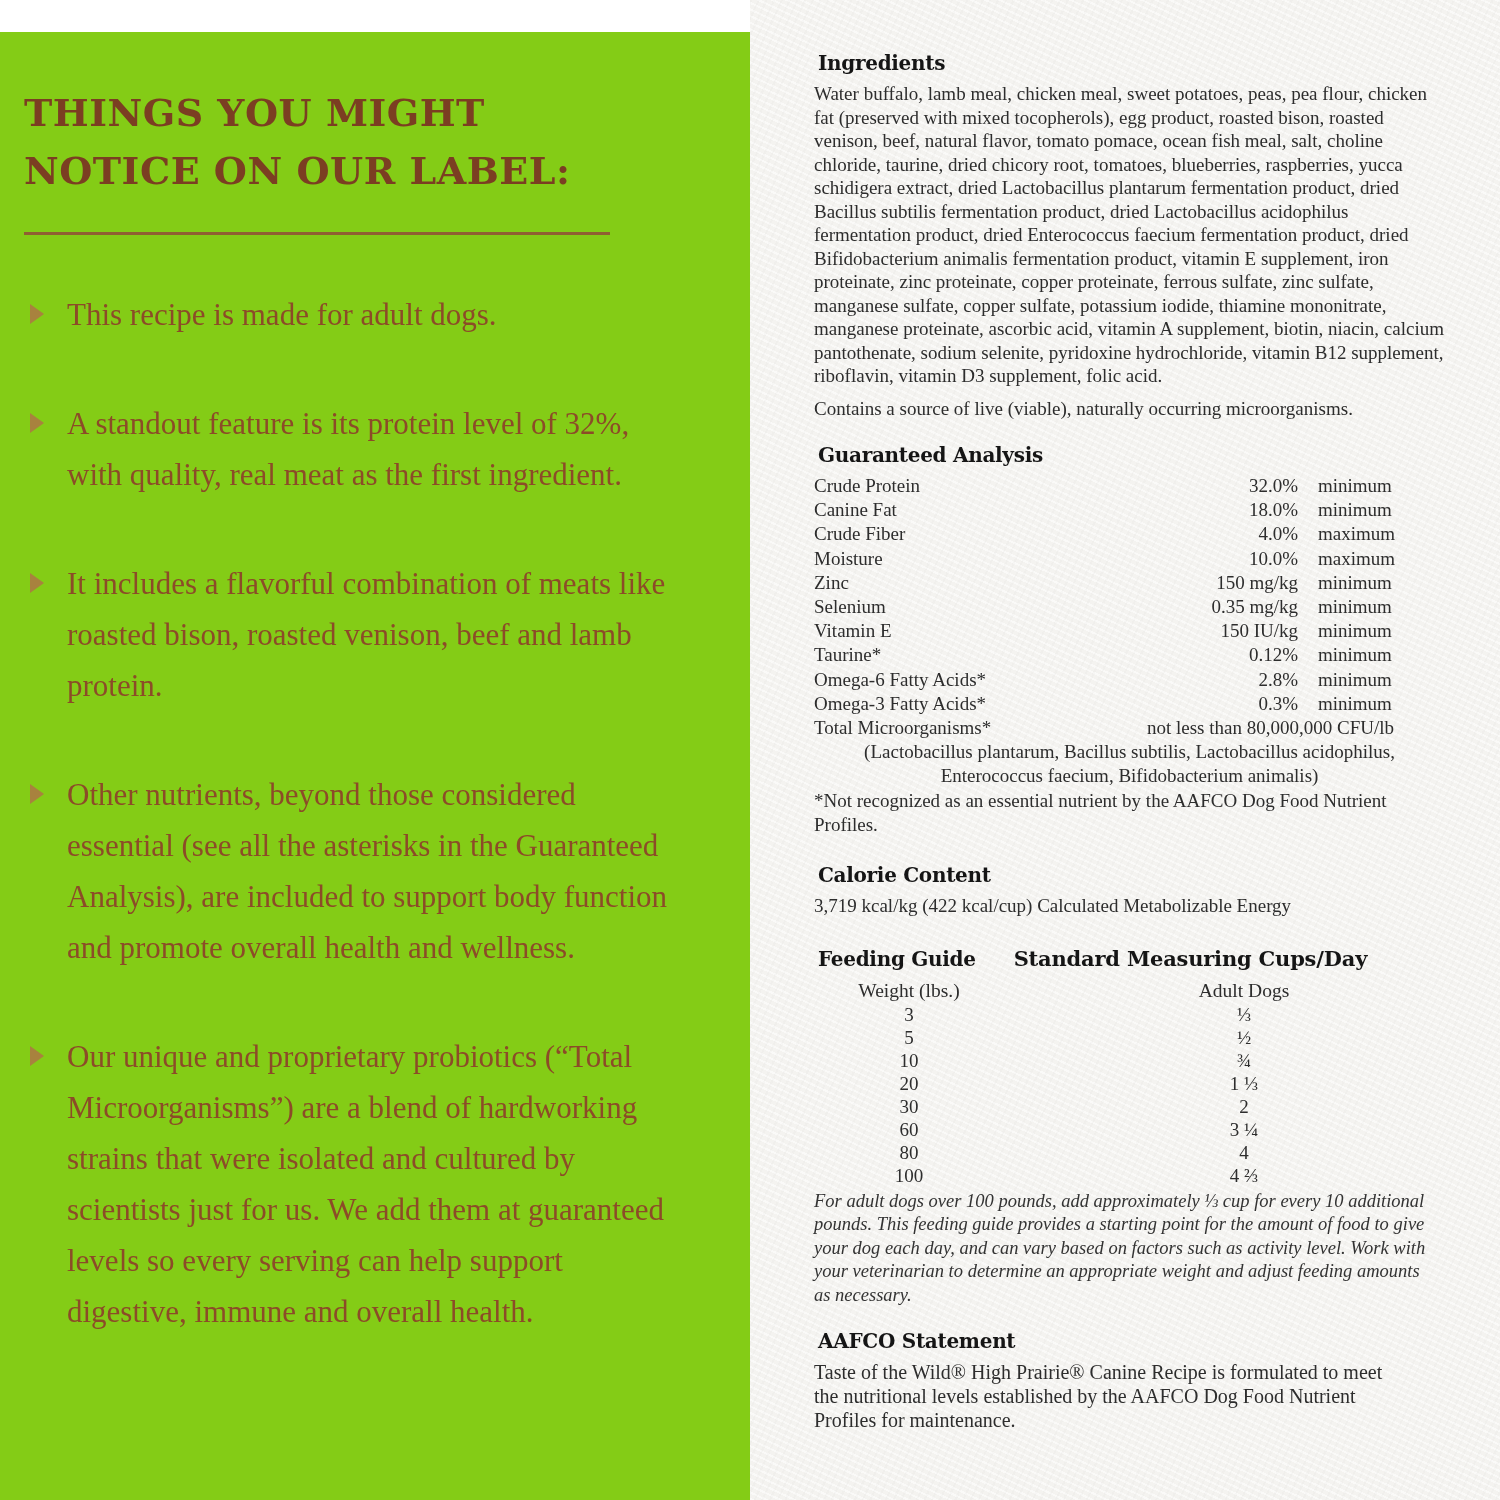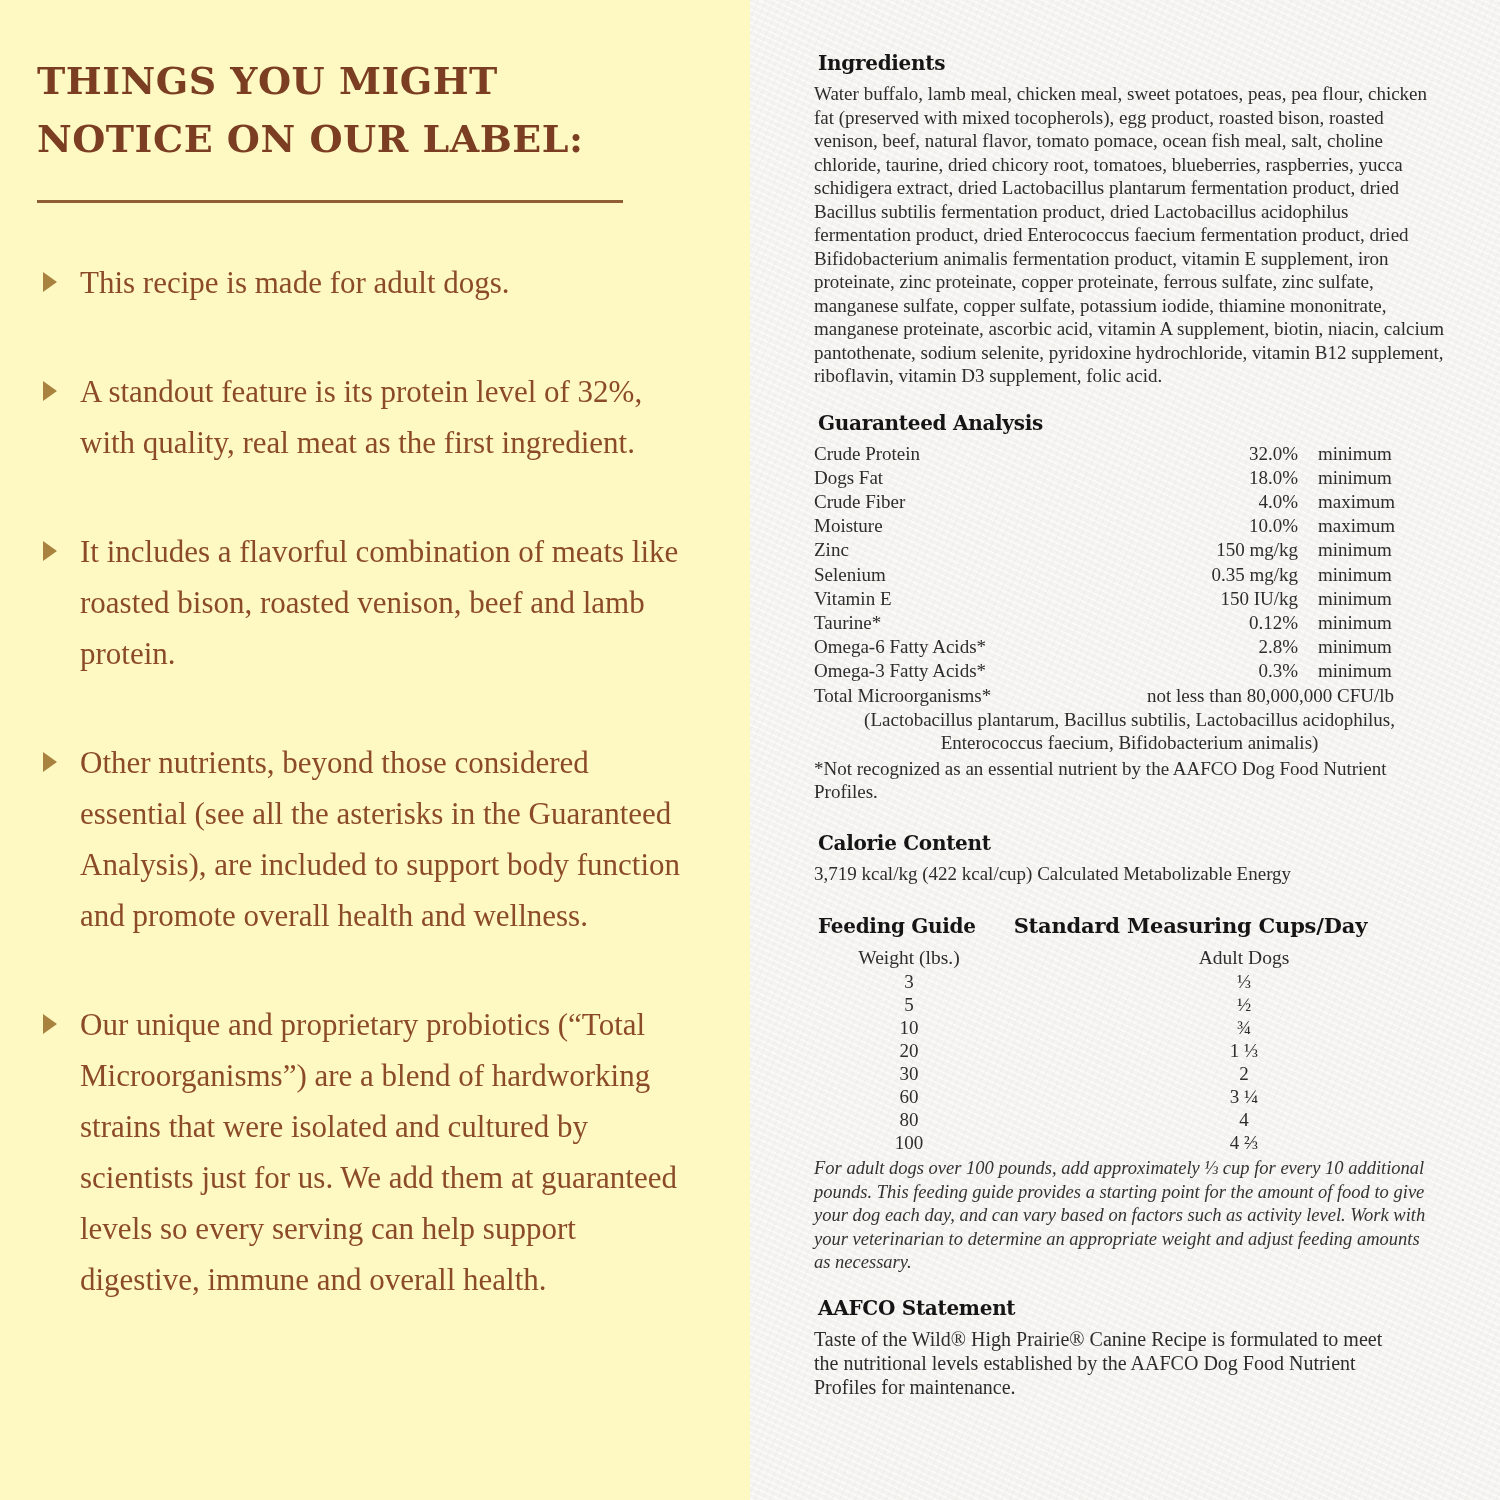--- a/index.html
+++ b/index.html
@@ -2,22 +2,23 @@
 <html><head>
 <meta charset="utf-8">
 <style>
   html,body{margin:0;padding:0;}
   body{width:1500px;height:1500px;overflow:hidden;font-family:"Liberation Serif",serif;}
   .page{display:flex;width:1500px;height:1500px;}
 
   
   .left-panel{
     width:750px;box-sizing:border-box;flex:0 0 750px;
-    background:#fef9c3;
-    padding:52px 42px 0 37px;
+    background:#84cc16;
+    padding:52px 42px 0 24px;
+    margin-top:32px;
   }
   .lp-title{
     font-family:"DejaVu Serif","Liberation Serif",serif;
     font-weight:700;font-size:38px;line-height:58px;
     color:#7B3E22;letter-spacing:0.5px;
   }
   .lp-divider{
     margin-top:32px;width:586px;height:3px;background:#8F5F33;border:none;
   }
   .bullet-list{margin-top:54px;}
@@ -114,30 +115,31 @@
         <div class="bullet-text">Our unique and proprietary probiotics (“Total Microorganisms”) are a blend of hardworking strains that were isolated and cultured by scientists just for us. We add them at guaranteed levels so every serving can help support digestive, immune and overall health.</div>
       </div>
     </div>
   </div>
 
   <div class="right-panel">
 
     <section>
       <h2 class="sec-heading">Ingredients</h2>
       <p class="body-text">Water buffalo, lamb meal, chicken meal, sweet potatoes, peas, pea flour, chicken fat (preserved with mixed tocopherols), egg product, roasted bison, roasted venison, beef, natural flavor, tomato pomace, ocean fish meal, salt, choline chloride, taurine, dried chicory root, tomatoes, blueberries, raspberries, yucca schidigera extract, dried Lactobacillus plantarum fermentation product, dried Bacillus subtilis fermentation product, dried Lactobacillus acidophilus fermentation product, dried Enterococcus faecium fermentation product, dried Bifidobacterium animalis fermentation product, vitamin E supplement, iron proteinate, zinc proteinate, copper proteinate, ferrous sulfate, zinc sulfate, manganese sulfate, copper sulfate, potassium iodide, thiamine mononitrate, manganese proteinate, ascorbic acid, vitamin A supplement, biotin, niacin, calcium pantothenate, sodium selenite, pyridoxine hydrochloride, vitamin B12 supplement, riboflavin, vitamin D3 supplement, folic acid.</p>
+      <p class="body-text contains-note">Contains a source of live (viable), naturally occurring microorganisms.</p>
     </section>
 
     <section class="ga-section">
       <h2 class="sec-heading">Guaranteed Analysis</h2>
       <div class="ga-table">
         <span class="ga-label">Crude Protein</span>
         <span class="ga-value">32.0%</span>
         <span class="ga-qual">minimum</span>
 
-        <span class="ga-label">Dogs Fat</span>
+        <span class="ga-label">Canine Fat</span>
         <span class="ga-value">18.0%</span>
         <span class="ga-qual">minimum</span>
 
         <span class="ga-label">Crude Fiber</span>
         <span class="ga-value">4.0%</span>
         <span class="ga-qual">maximum</span>
 
         <span class="ga-label">Moisture</span>
         <span class="ga-value">10.0%</span>
         <span class="ga-qual">maximum</span>

